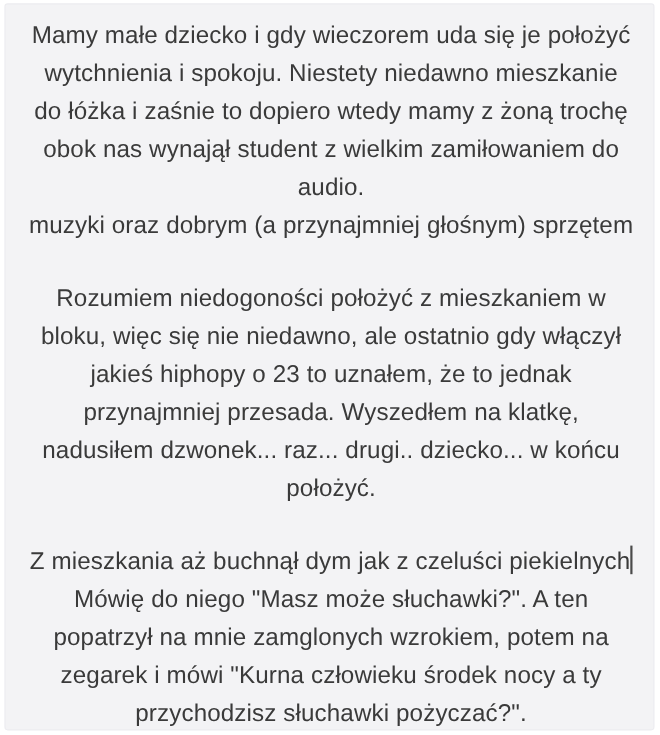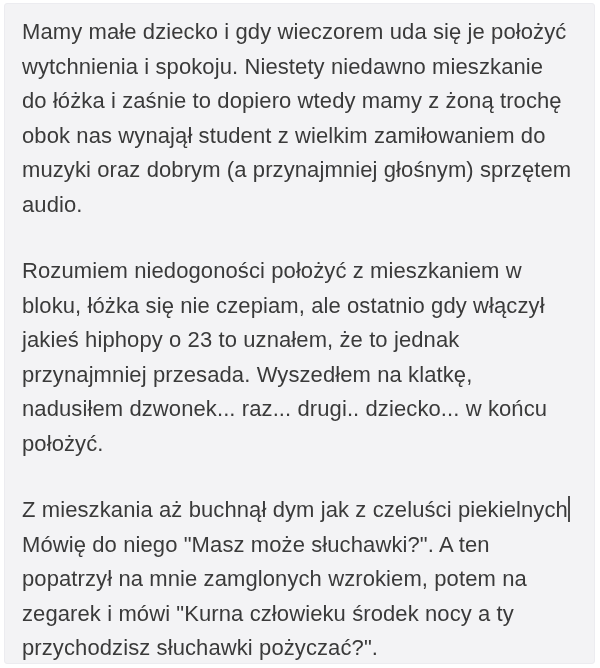--- a/index.html
+++ b/index.html
@@ -26,20 +26,21 @@
   }
   .post-text {
     padding: 11px 14px 0 17px;
     font-size: 22px;
     line-height: 34.5px;
     color: #3a3a3a;
     letter-spacing: 0.1px;
   }
   .paragraph {
     margin: 0 0 32px 0;
+    text-align: center;
   }
   .paragraph:last-child {
     margin-bottom: 0;
   }
   .line {
     white-space: nowrap;
     height: 34.5px;
   }
   .caret {
     display: inline-block;
@@ -54,27 +55,27 @@
 <body>
 
 <div class="post-box">
   <div class="post-text">
 
     <div class="paragraph">
       <div class="line"><span>Mamy małe dziecko i gdy wieczorem uda się je położyć</span></div>
       <div class="line"><span>wytchnienia i spokoju. Niestety niedawno mieszkanie</span></div>
       <div class="line"><span>do łóżka i zaśnie to dopiero wtedy mamy z żoną trochę</span></div>
       <div class="line"><span>obok nas wynajął student z wielkim zamiłowaniem do</span></div>
+      <div class="line"><span>audio.</span></div>
       <div class="line"><span>muzyki oraz dobrym (a przynajmniej głośnym) sprzętem</span></div>
-      <div class="line"><span>audio.</span></div>
     </div>
 
     <div class="paragraph">
       <div class="line"><span>Rozumiem niedogoności położyć z mieszkaniem w</span></div>
-      <div class="line"><span>bloku, łóżka się nie czepiam, ale ostatnio gdy włączył</span></div>
+      <div class="line"><span>bloku, więc się nie niedawno, ale ostatnio gdy włączył</span></div>
       <div class="line"><span>jakieś hiphopy o 23 to uznałem, że to jednak</span></div>
       <div class="line"><span>przynajmniej przesada. Wyszedłem na klatkę,</span></div>
       <div class="line"><span>nadusiłem dzwonek... raz... drugi.. dziecko... w końcu</span></div>
       <div class="line"><span>położyć.</span></div>
     </div>
 
     <div class="paragraph">
       <div class="line"><span>Z mieszkania aż buchnął dym jak z czeluści piekielnych</span><span class="caret"></span></div>
       <div class="line"><span>Mówię do niego "Masz może słuchawki?". A ten</span></div>
       <div class="line"><span>popatrzył na mnie zamglonych wzrokiem, potem na</span></div>

